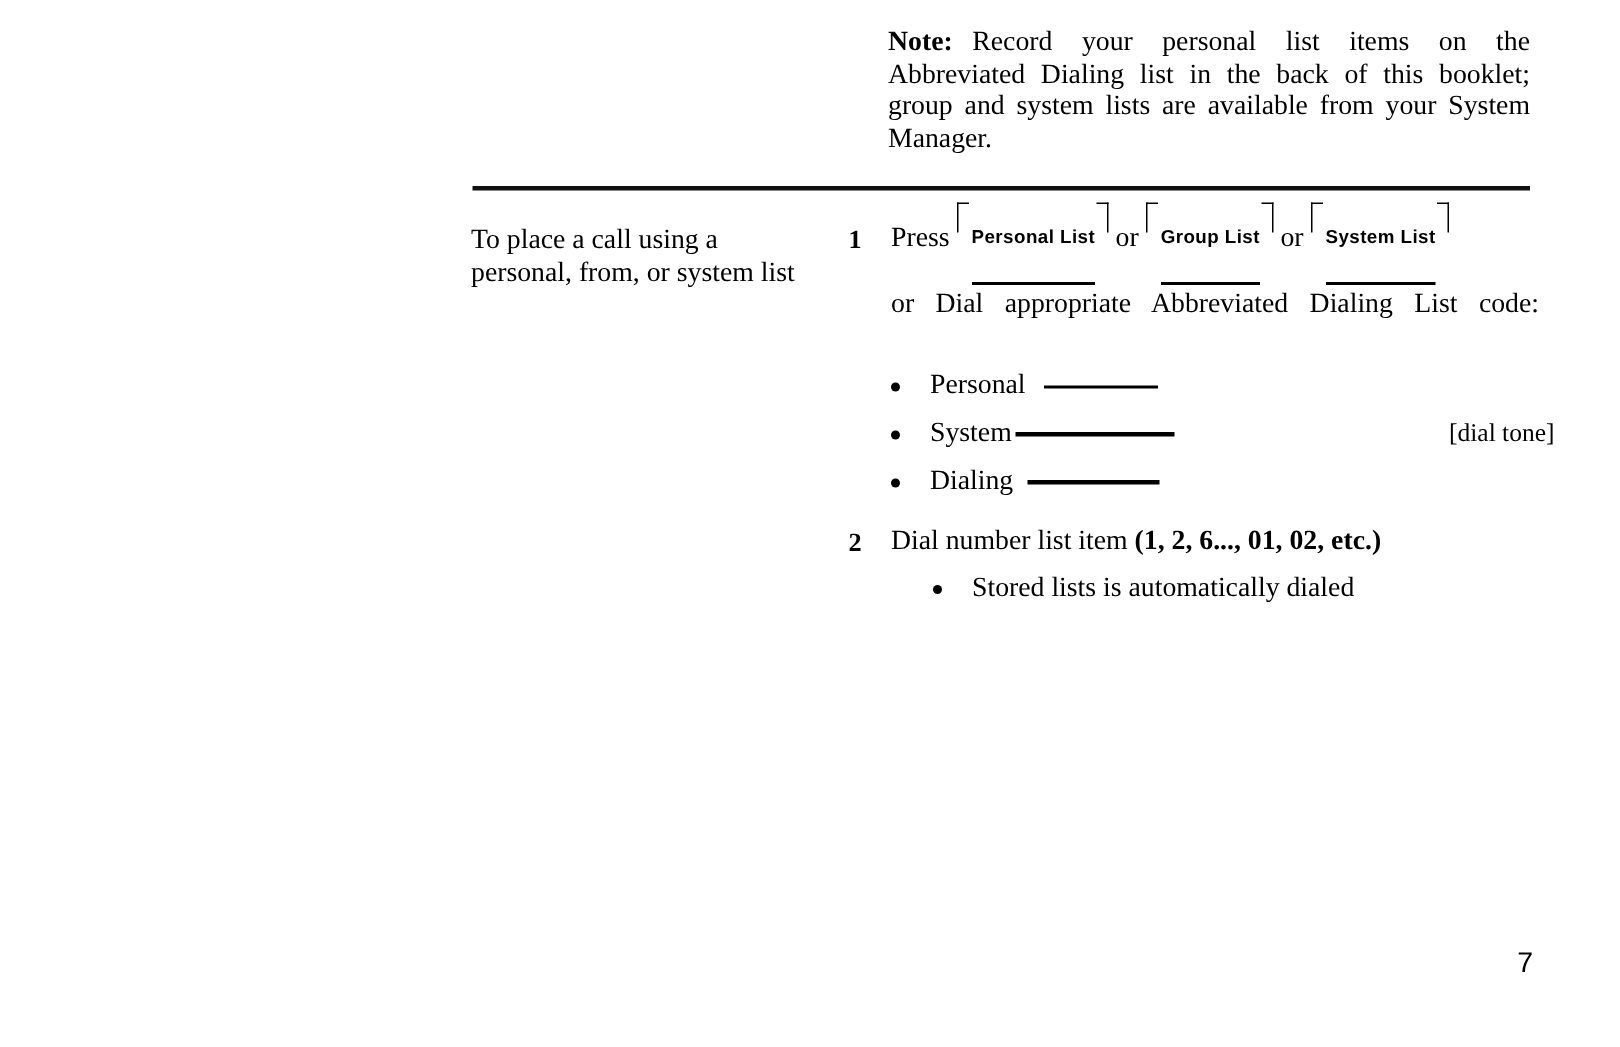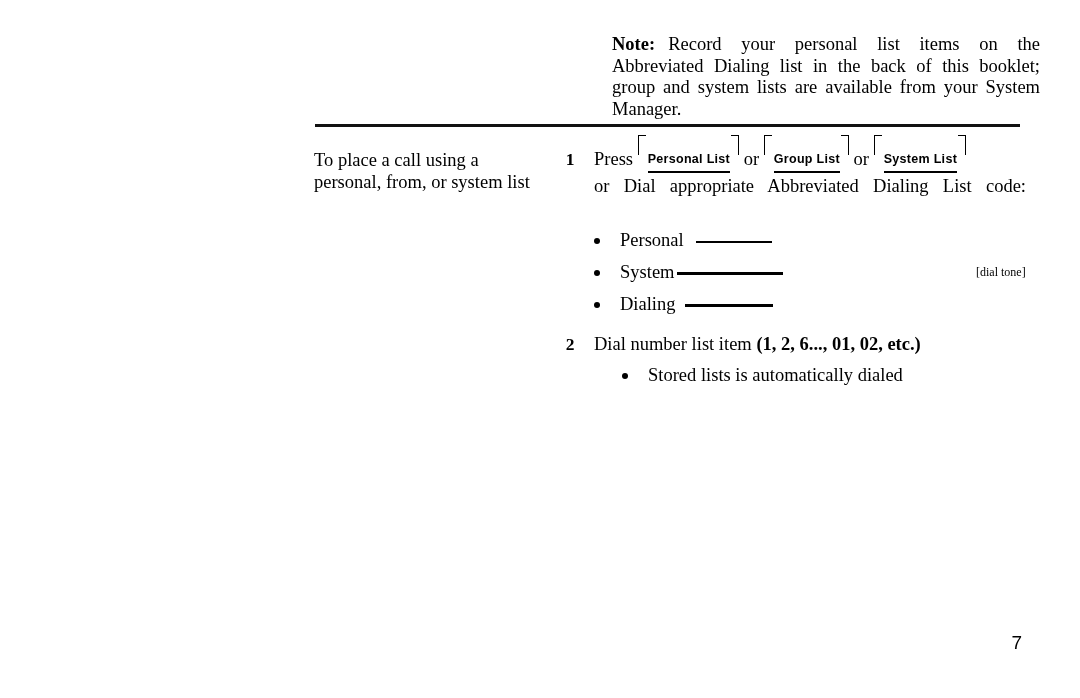--- a/index.html
+++ b/index.html
@@ -17,24 +17,23 @@
   }
 
   .page {
     position: absolute;
     inset: 0;
   }
 
   
   .note-block {
     position: absolute;
-    left: 612px;
+    left: 592px;
     top: 18px;
     width: 428px;
-    margin-top: 16px;
   }
   .note-para {
     font-size: 18.5px;
     line-height: 21.6px;
     text-align: justify;
     text-justify: inter-word;
     margin: 0;
   }
   .note-label {
     font-weight: bold;
@@ -118,21 +117,21 @@
     white-space: nowrap;
     padding: 0 9px 0 10px;
     vertical-align: baseline;
   }
   .keycap .kc-label {
     font-family: "Liberation Sans", "DejaVu Sans", sans-serif;
     font-weight: bold;
     font-size: 12.5px;
     letter-spacing: 0.3px;
     border-bottom: 2px solid #000;
-    padding-bottom: 0;
+    padding-bottom: 18px;
     display: inline-block;
     position: relative;
     top: -2px;
   }
   .keycap .bracket {
     position: absolute;
     top: -13px;
     width: 7px;
     height: 19px;
     border-top: 1.6px solid #000;
@@ -170,23 +169,23 @@
     text-align: center;
   }
   .fill-line {
     display: inline-block;
     background: #000;
     vertical-align: 3px;
   }
 
   .dial-tone {
     position: absolute;
-    left: 382px;
+    left: 372px;
     top: 0;
-    font-size: 12px;
+    font-size: 17px;
     line-height: 22px;
     white-space: nowrap;
   }
 
   .bold-inline { font-weight: bold; }
 
   
   .page-number {
     position: absolute;
     left: 0;

